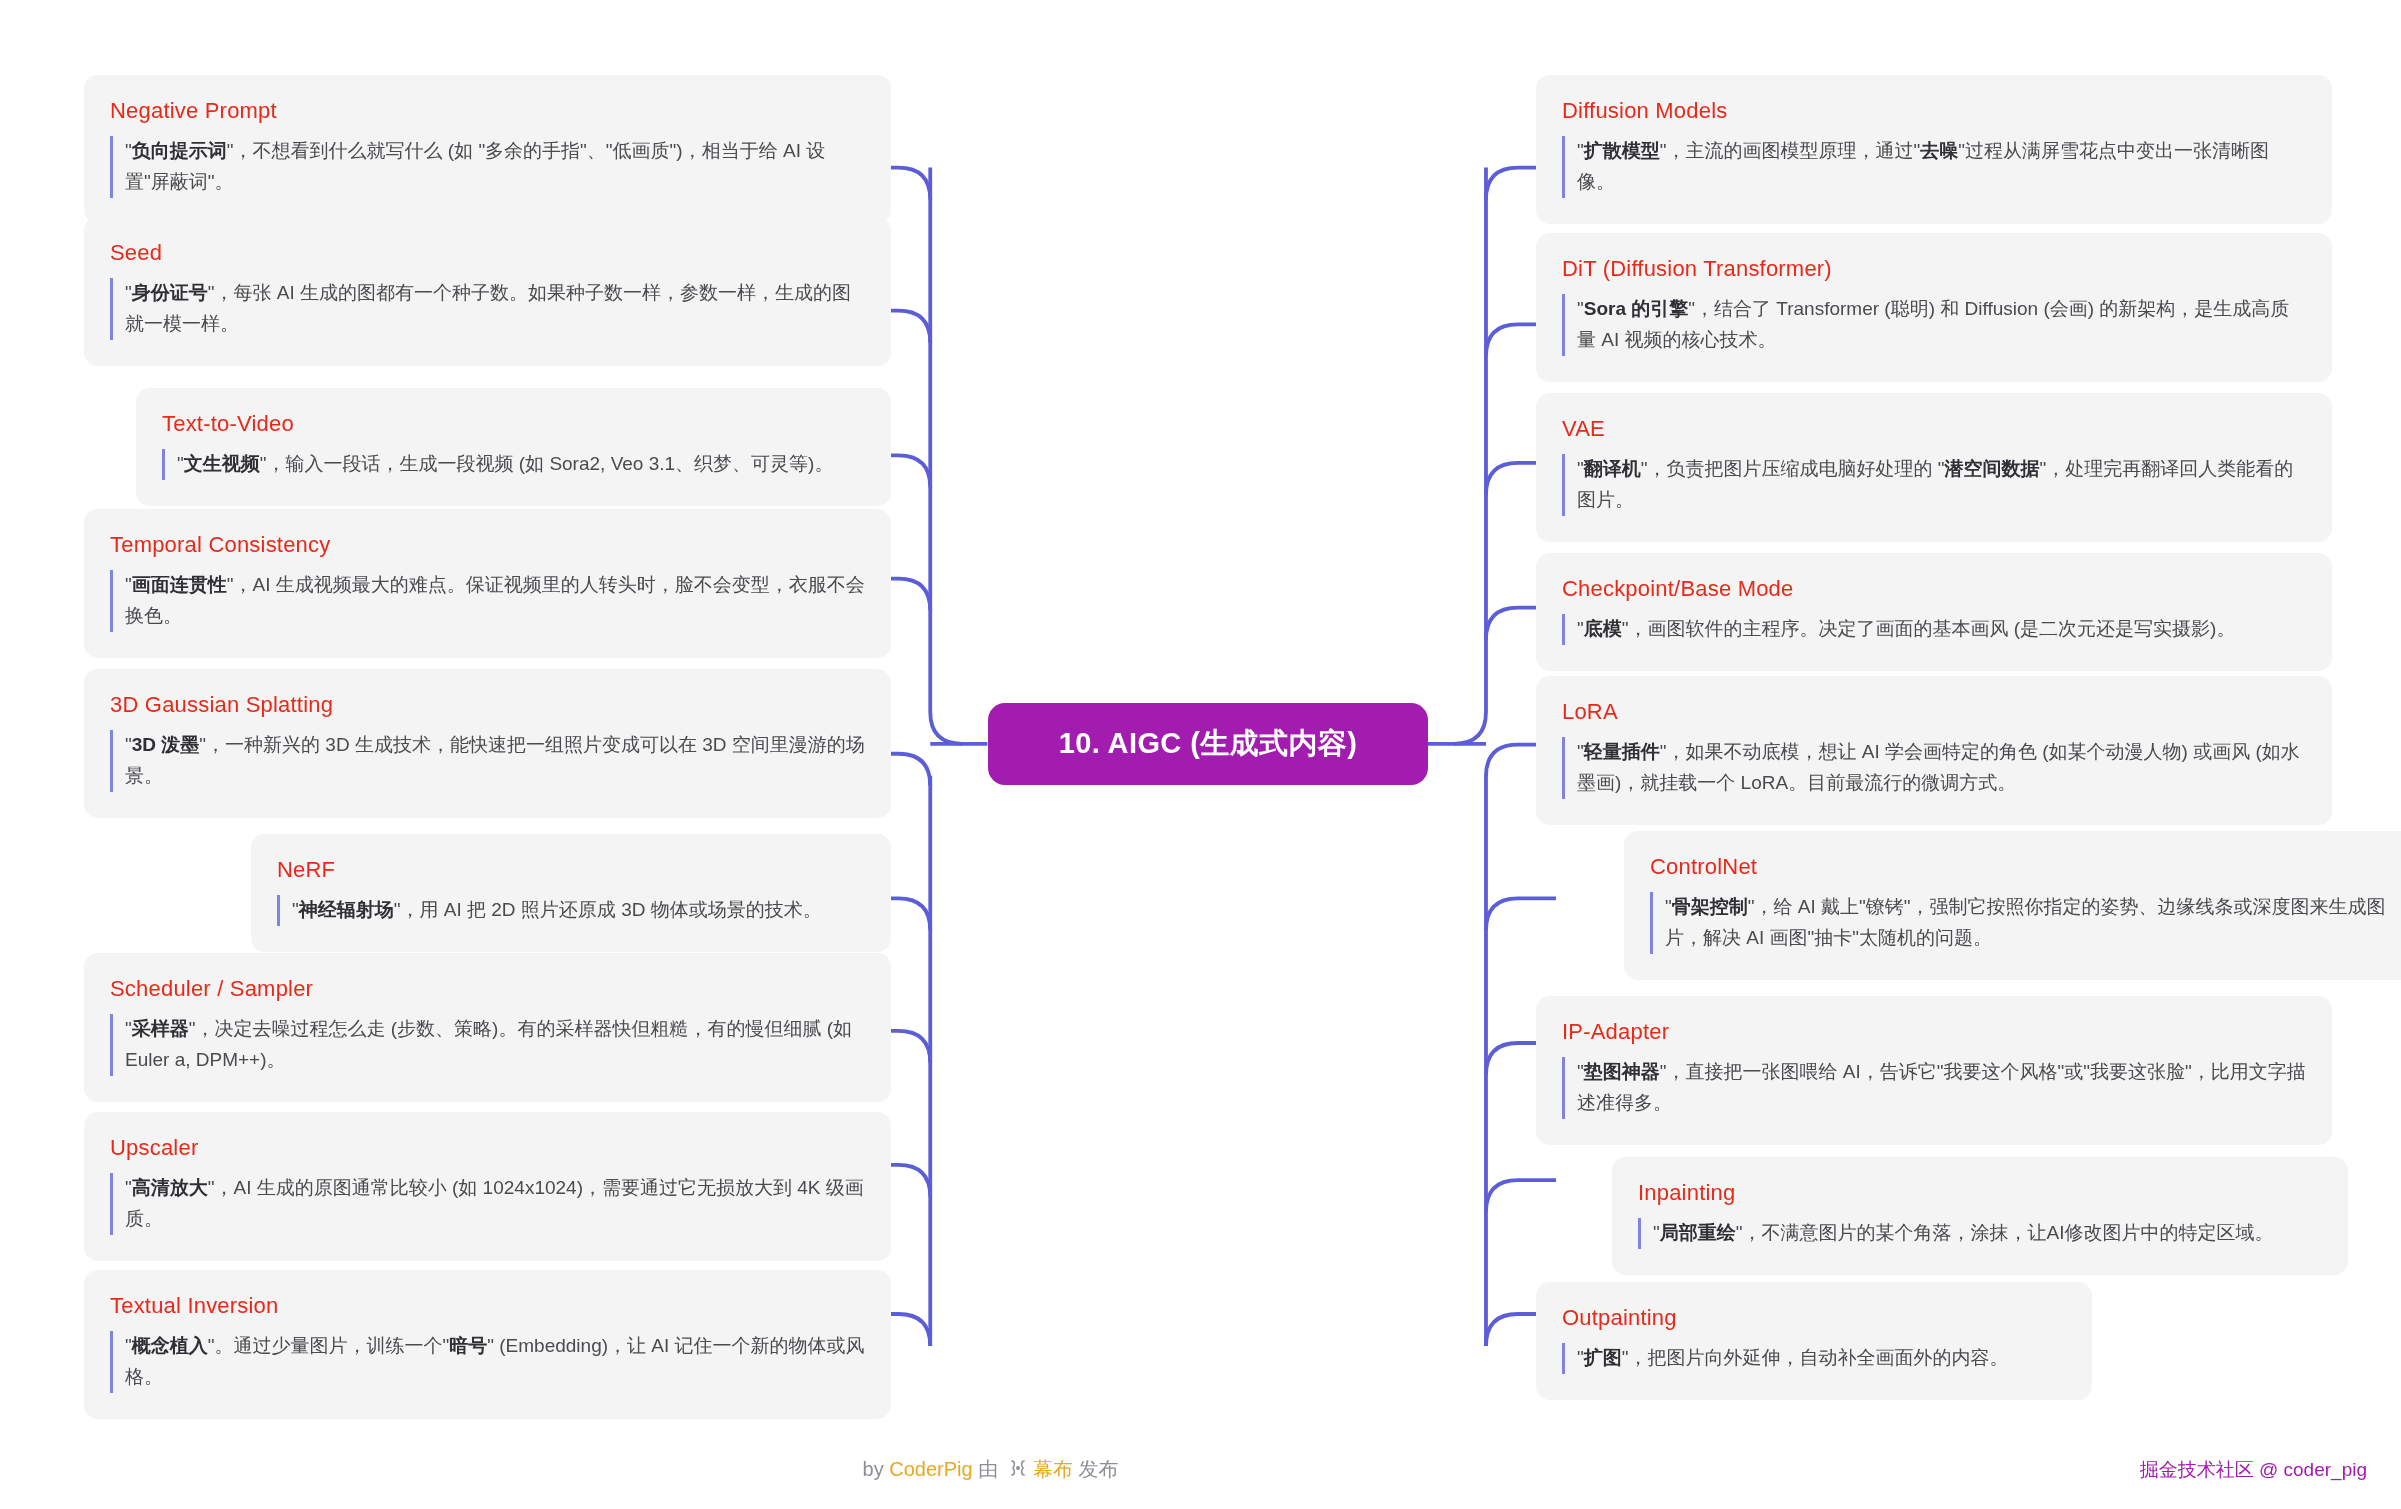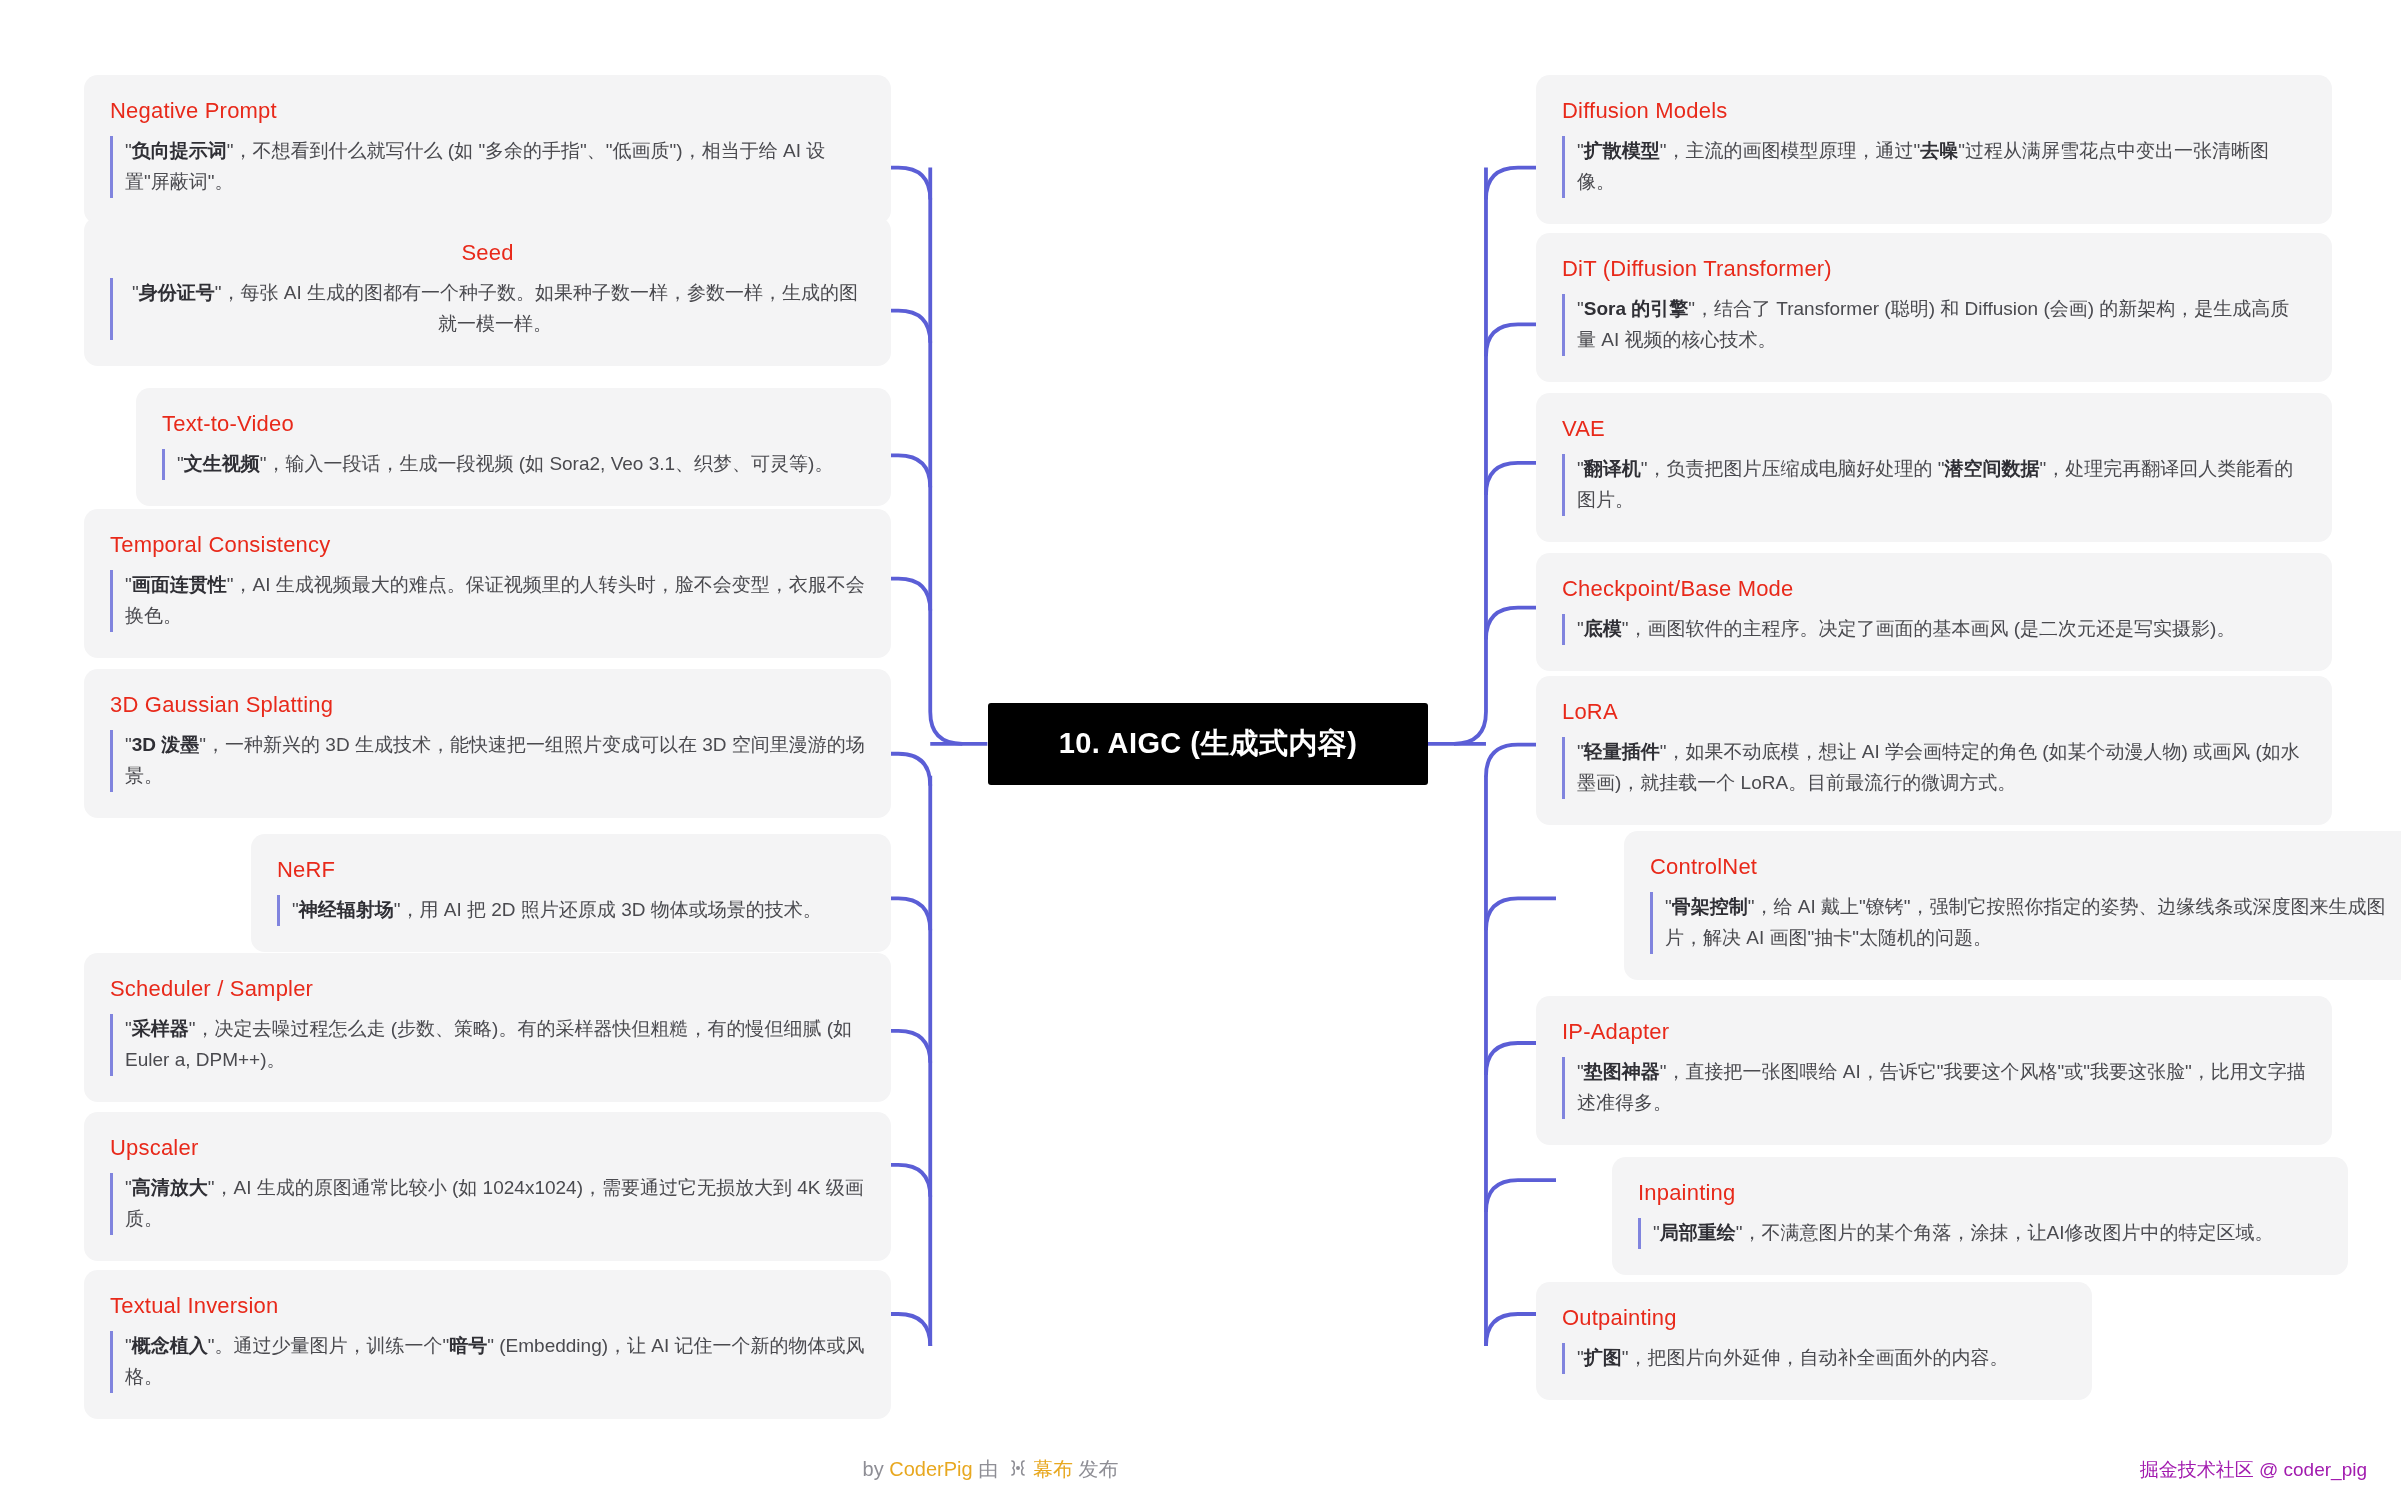--- a/index.html
+++ b/index.html
@@ -38,22 +38,22 @@
     font-size: 19px;
     line-height: 1.62;
   }
   .card-body b { color: #2f2f35; font-weight: bold; }
 
   
   #center-node {
     position: absolute;
     left: 988px; top: 703px;
     width: 440px; height: 82px;
-    background: #000000;
-    border-radius: 3px;
+    background: #a21caf;
+    border-radius: 17px;
     display: flex; align-items: center; justify-content: center;
     color: #ffffff;
     font-size: 29px;
     font-weight: bold;
     letter-spacing: 0.4px;
   }
 
   
   #footer {
     position: absolute;
@@ -112,21 +112,21 @@
 
   <div id="center-node">
     <span>10. AIGC (生成式内容)</span>
   </div>
 
   <div class="card" style="left:84px; top:75px; width:807px;">
     <div class="card-title">Negative Prompt</div>
     <div class="card-body">"<b>负向提示词</b>"，不想看到什么就写什么 (如 "多余的手指"、"低画质")，相当于给 AI 设置"屏蔽词"。</div>
   </div>
 
-  <div class="card" style="left:84px; top:217px; width:807px;text-align:center;">
+  <div class="card" style="left:84px; top:217px; width:807px;">
     <div class="card-title">Seed</div>
     <div class="card-body">"<b>身份证号</b>"，每张 AI 生成的图都有一个种子数。如果种子数一样，参数一样，生成的图就一模一样。</div>
   </div>
 
   <div class="card" style="left:136px; top:388px; width:755px;">
     <div class="card-title">Text-to-Video</div>
     <div class="card-body">"<b>文生视频</b>"，输入一段话，生成一段视频 (如 Sora2, Veo 3.1、织梦、可灵等)。</div>
   </div>
 
   <div class="card" style="left:84px; top:509px; width:807px;">

